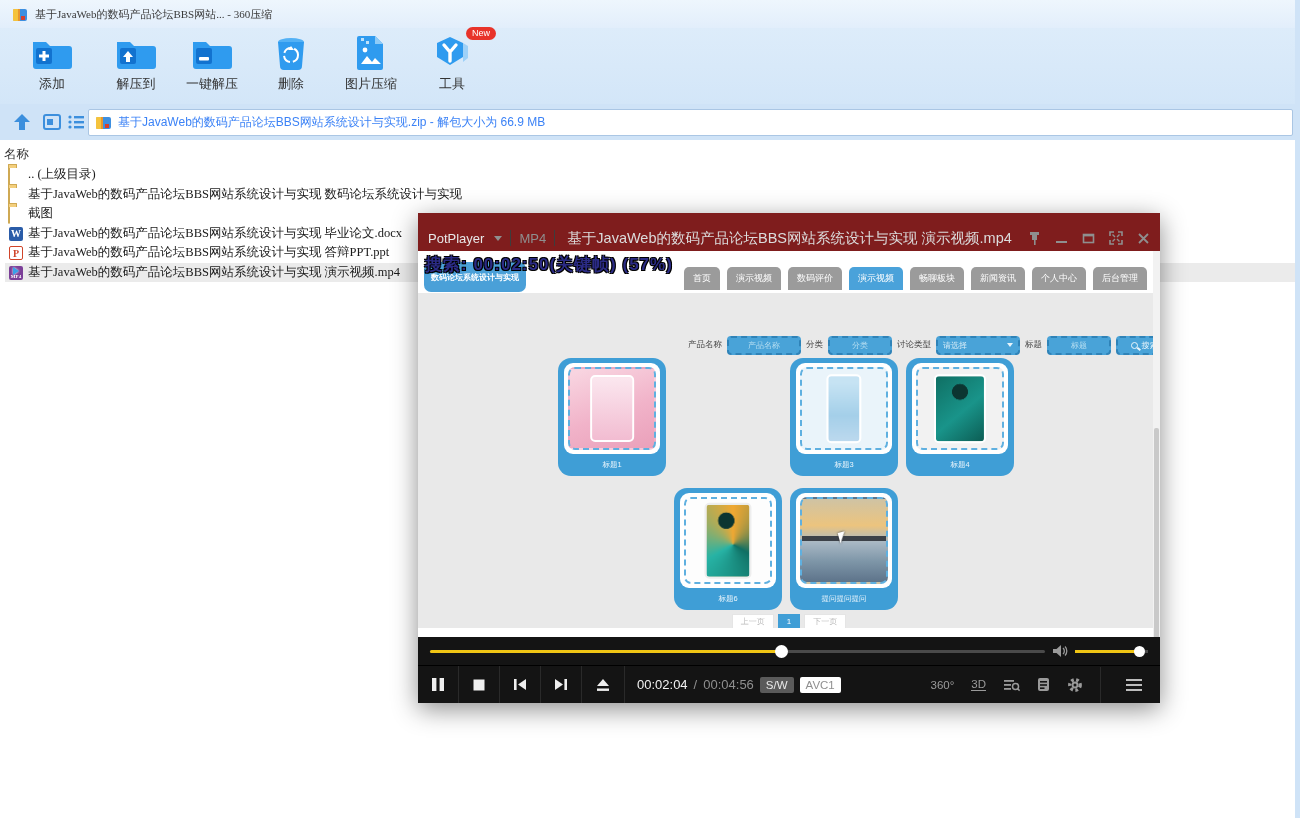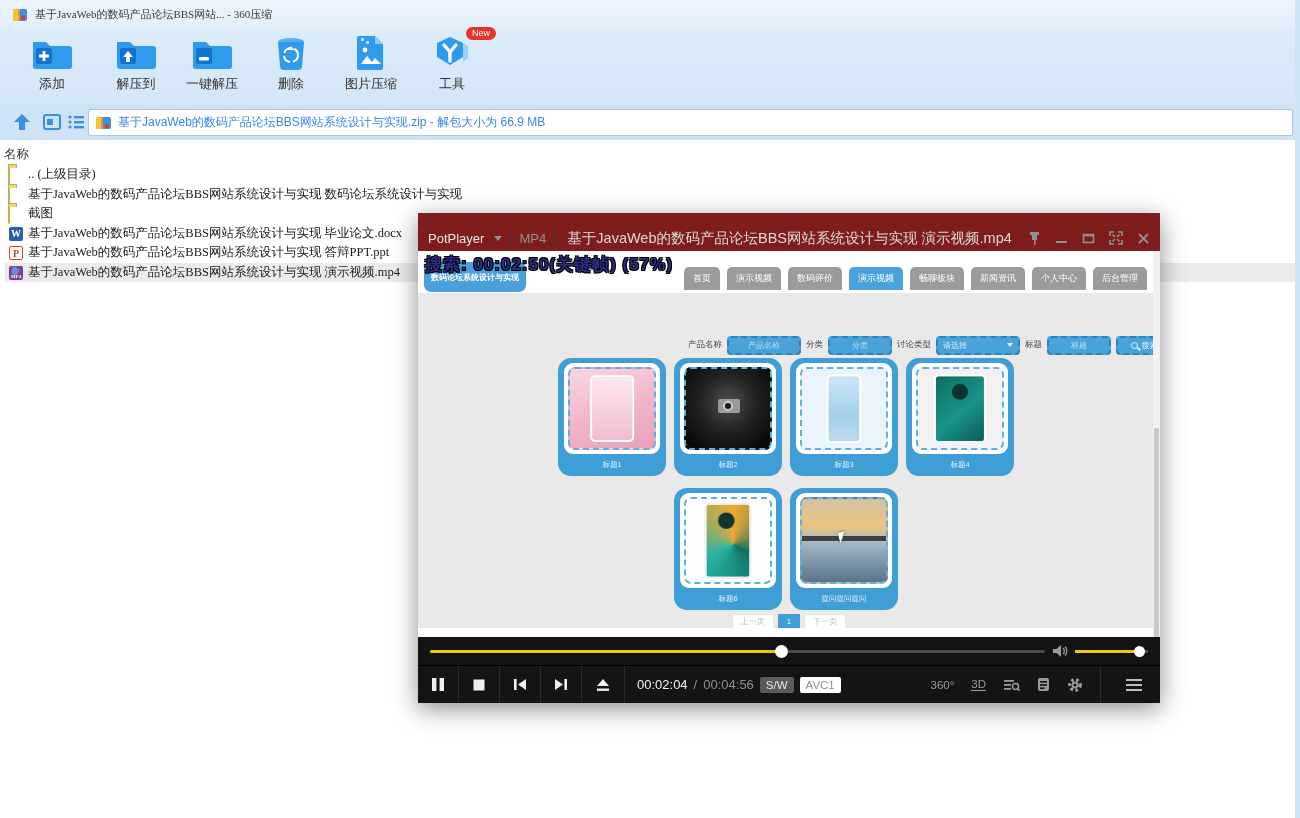--- a/index.html
+++ b/index.html
@@ -325,29 +325,20 @@
         </div>
 
         <div class="card r1" style="left:140px">
           <div class="card-frame">
               <div class="card-img img1">
                 <div class="ph"></div>
               </div>
             </div>
           <div class="card-label">标题1</div>
         </div>
-        <div class="card r1" style="left:256px">
-          <div class="card-frame">
-              <div class="card-img img2">
-                <div class="cam"></div>
-                <div class="lens"></div>
-              </div>
-            </div>
-          <div class="card-label">标题2</div>
-        </div>
         <div class="card r1" style="left:372px">
           <div class="card-frame">
               <div class="card-img img3">
                 <div class="ph"></div>
               </div>
             </div>
           <div class="card-label">标题3</div>
         </div>
         <div class="card r1" style="left:488px">
           <div class="card-frame">

